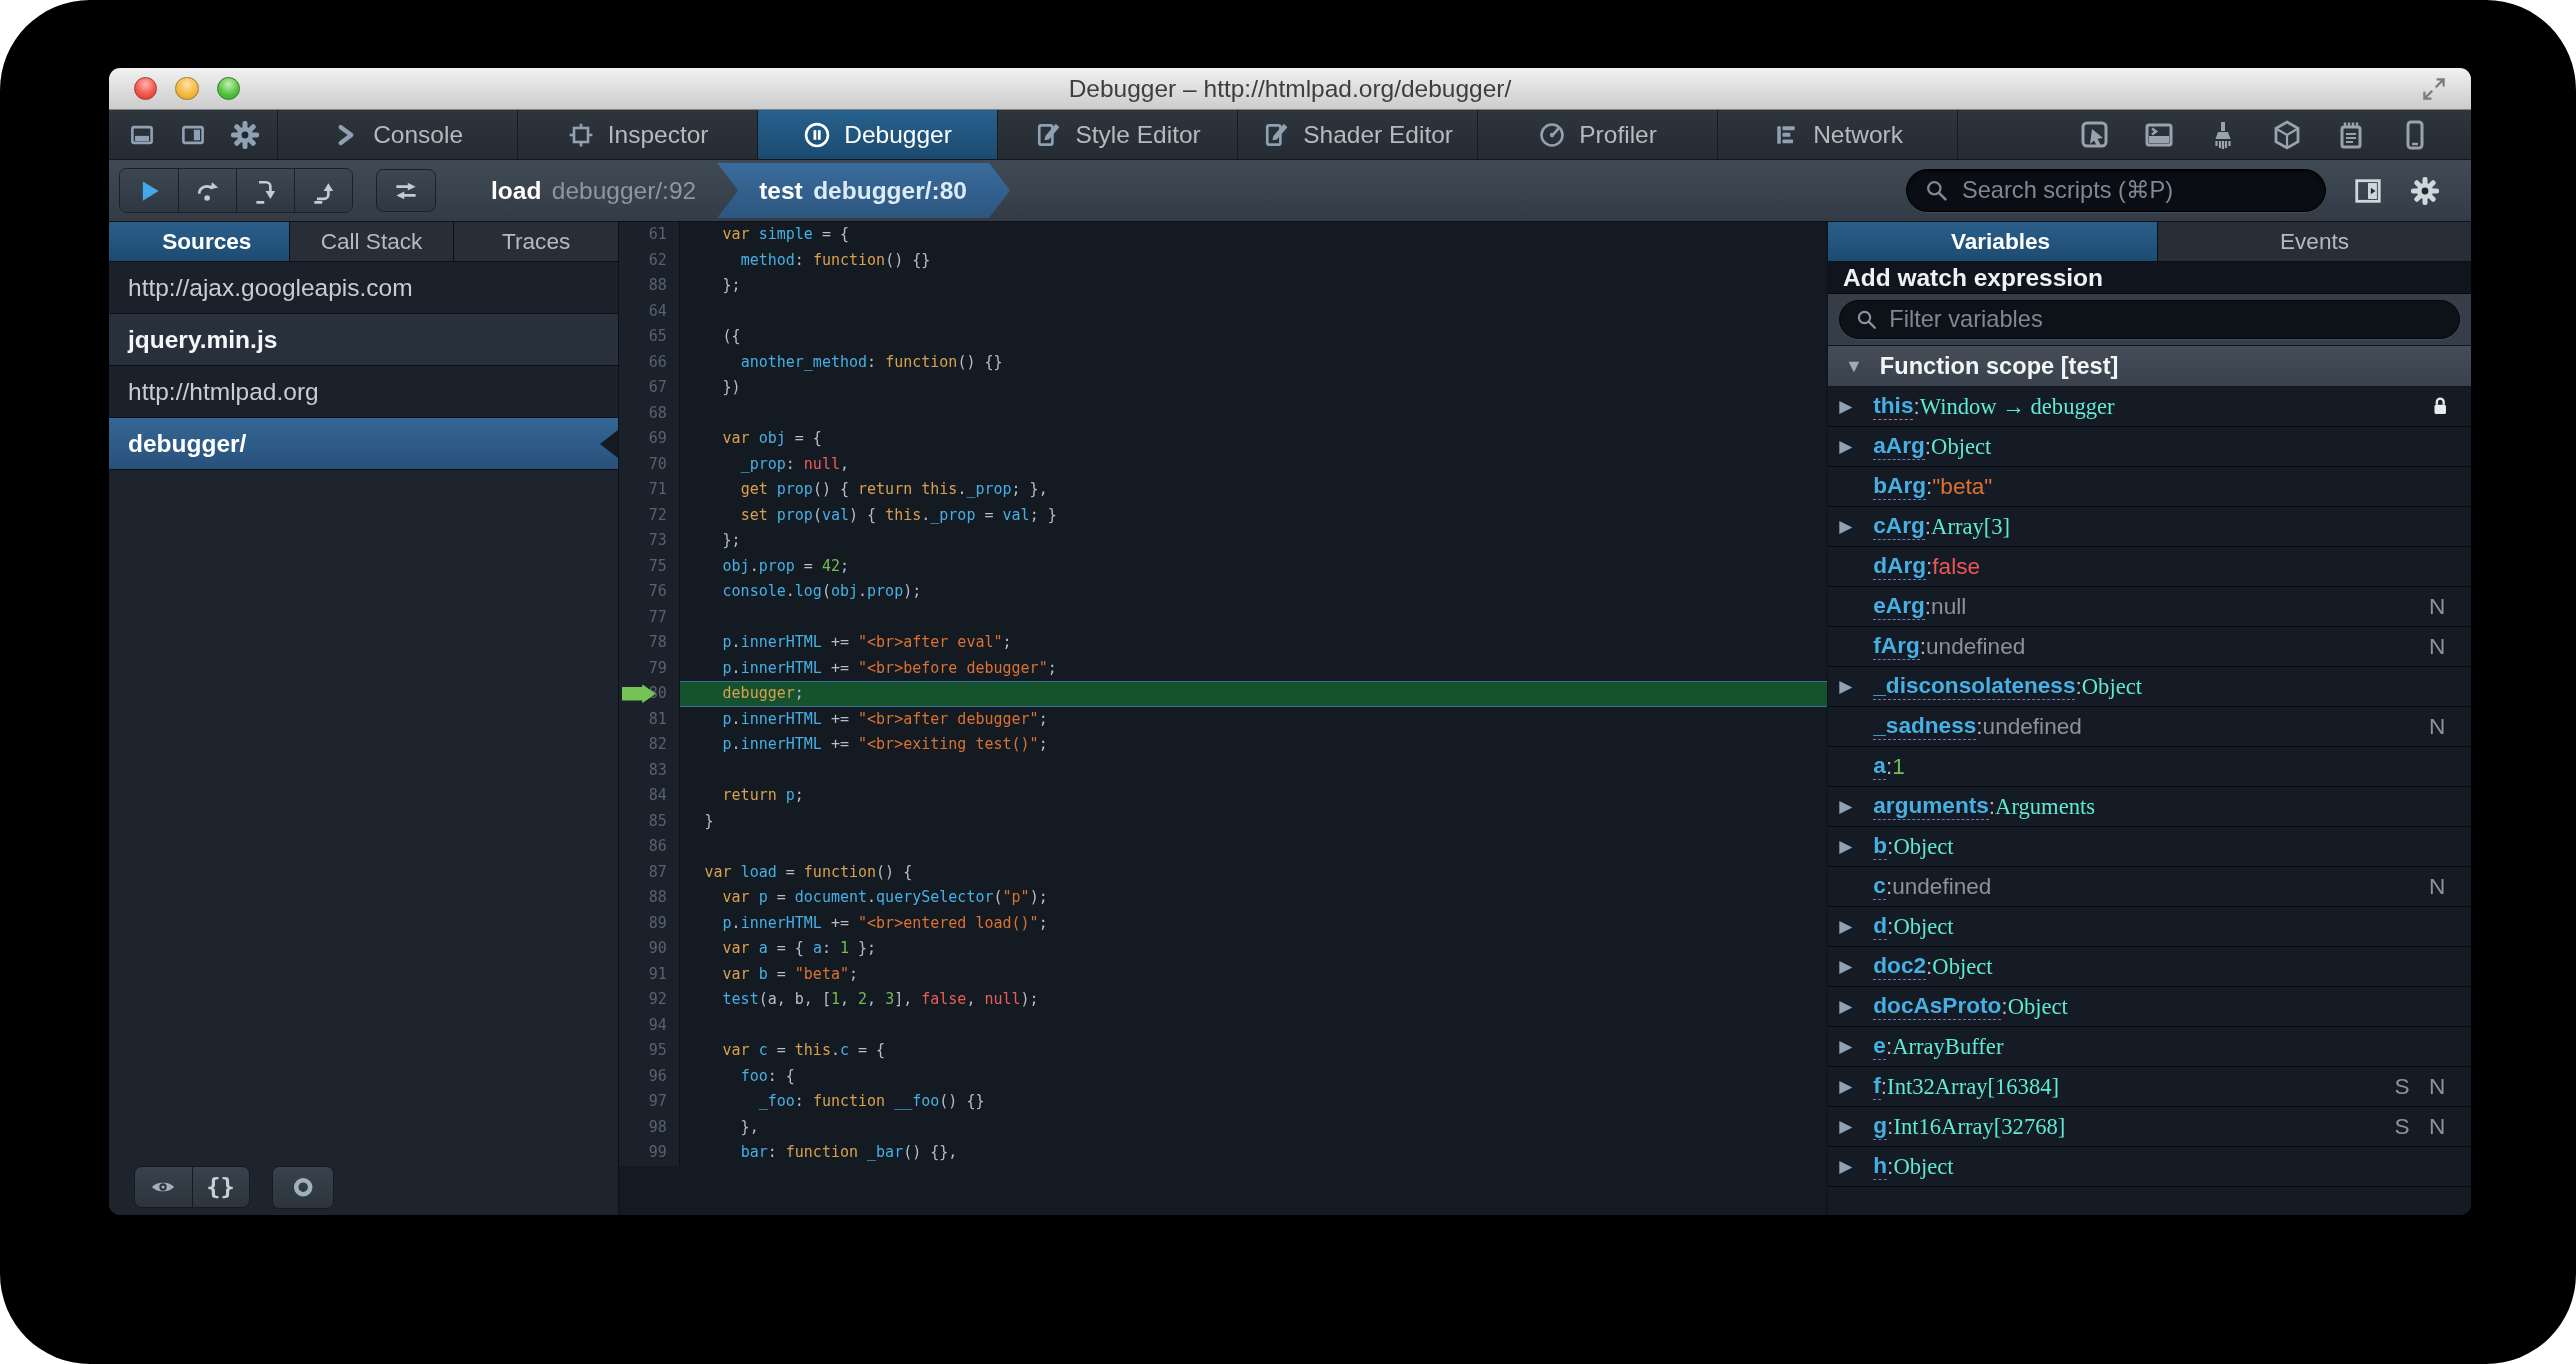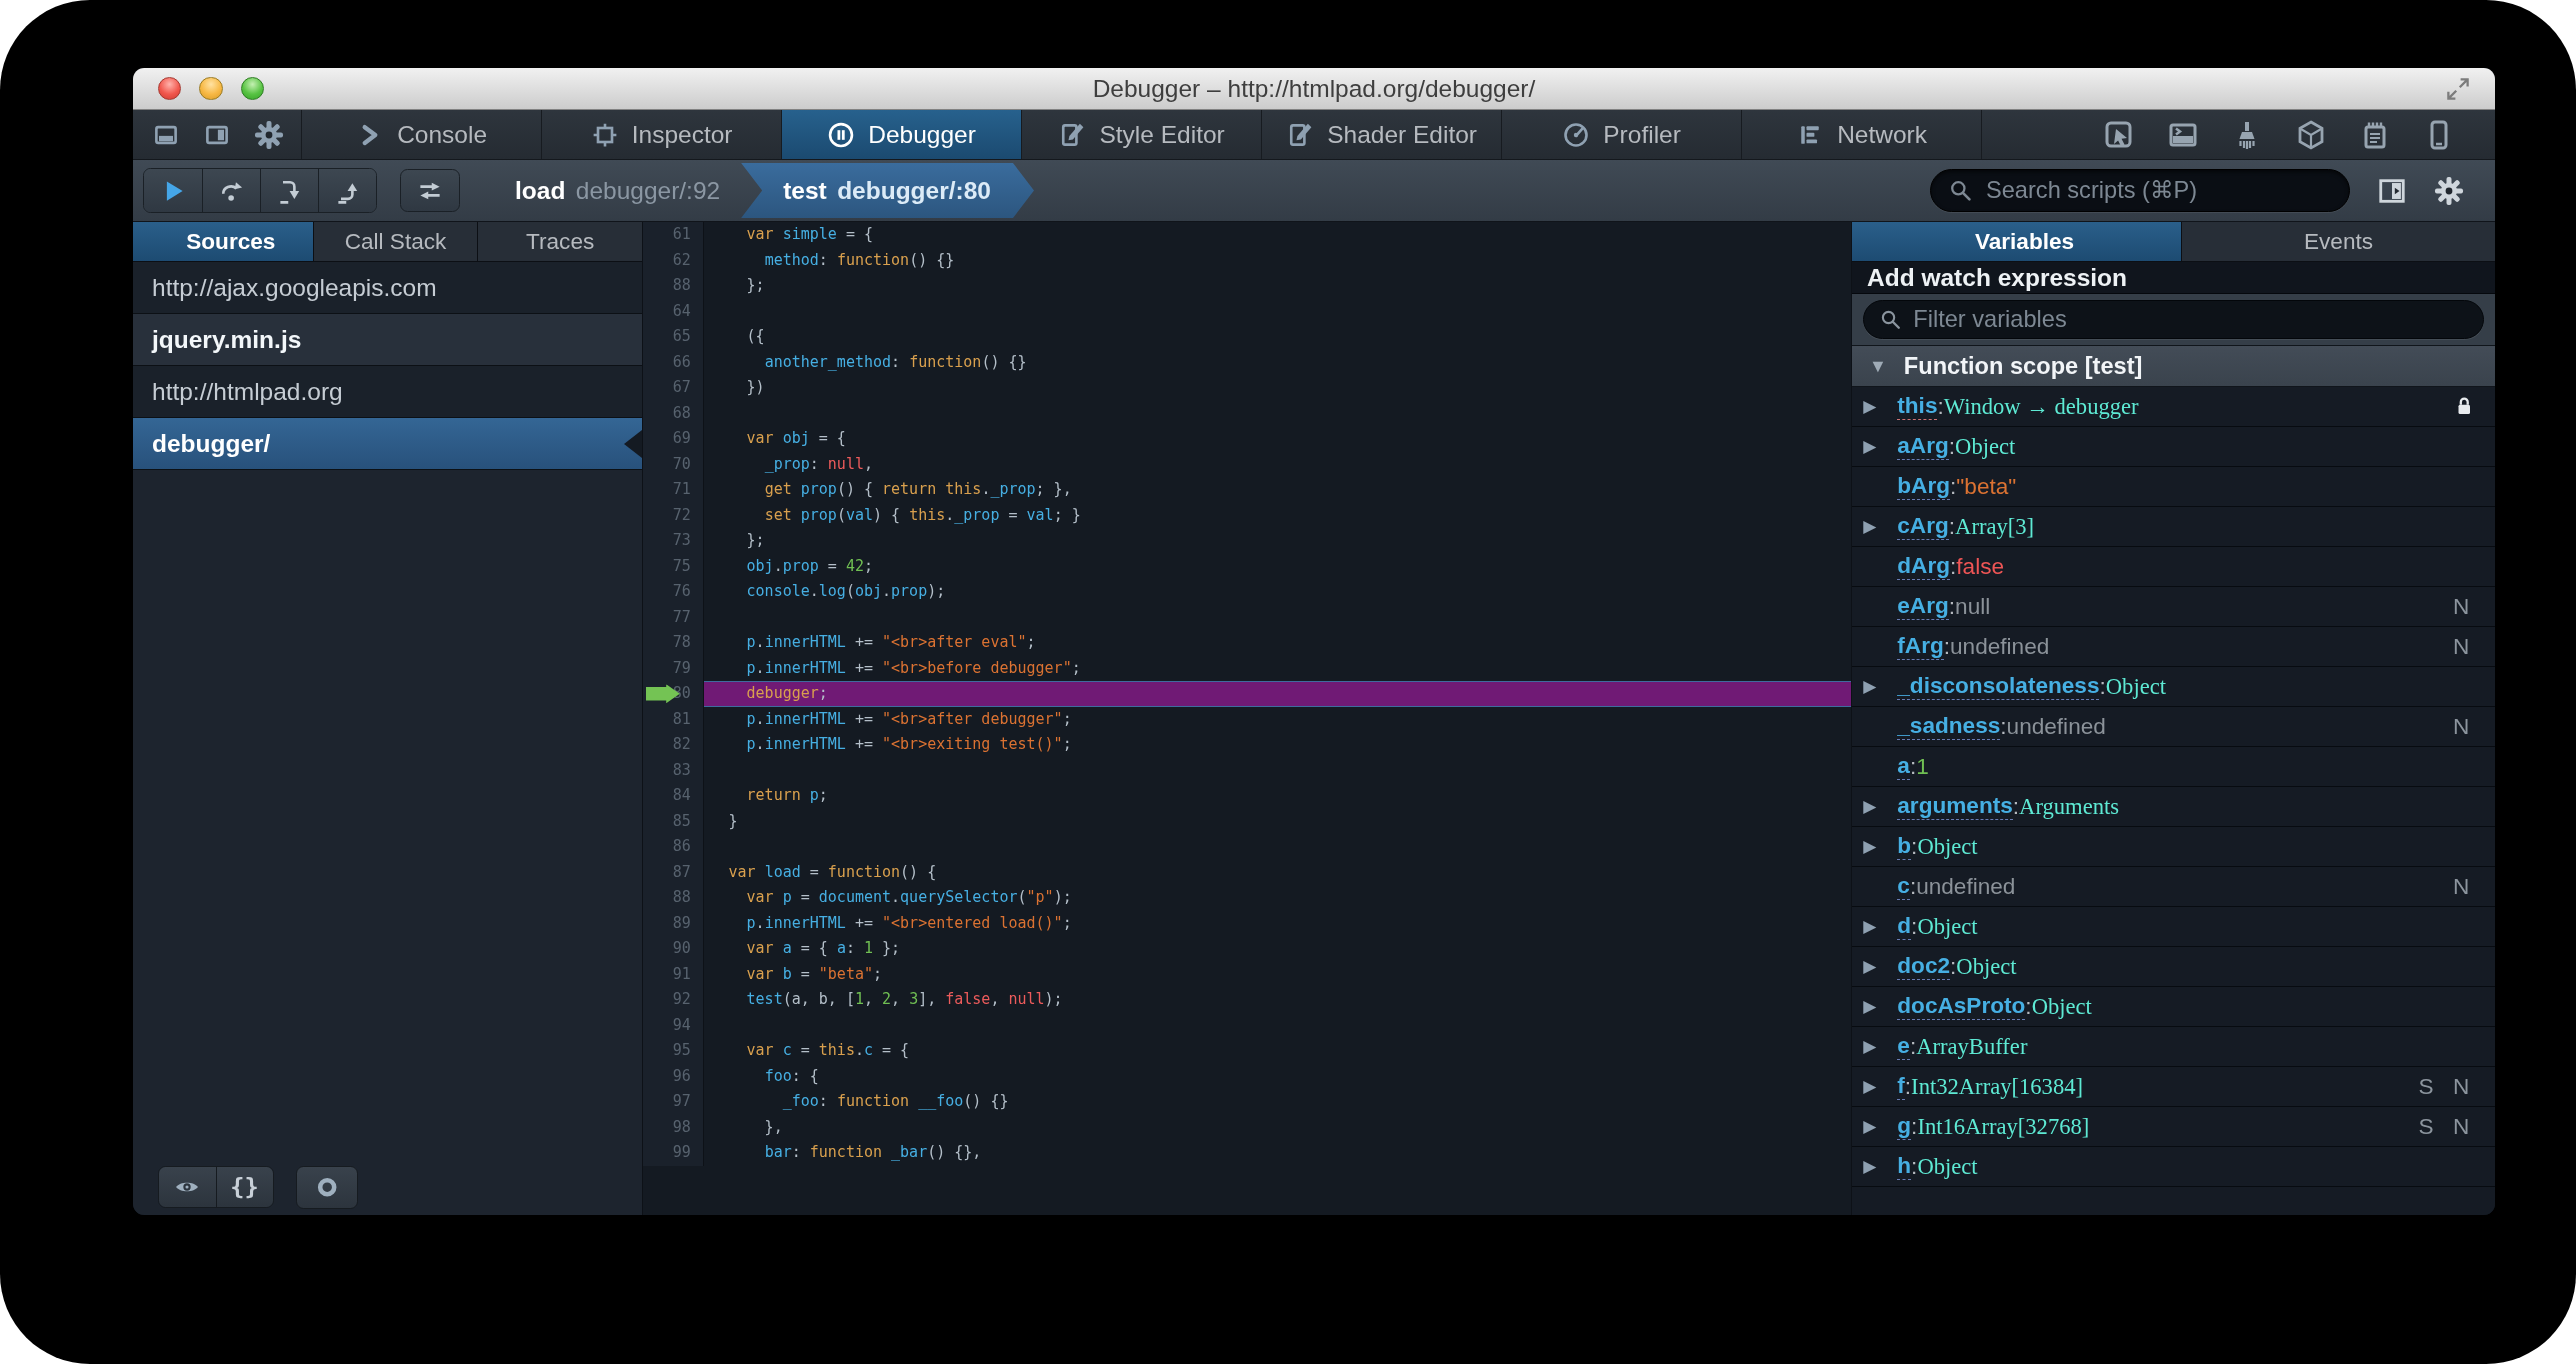--- a/index.html
+++ b/index.html
@@ -1,20 +1,20 @@
 <!DOCTYPE html>
 <html style="font-size:15px"><head>
 <meta charset="utf-8">
 <style>
   html,body{margin:0;padding:0;background:#ffffff;}
   *{box-sizing:border-box;}
   .canvas{position:relative;width:2576px;height:1364px;background:#000;border-radius:90px;overflow:hidden;
           font-family:"Liberation Sans",sans-serif;}
   .window{position:absolute;left:109px;top:68px;width:2362px;height:1147px;border-radius:11.3px;overflow:hidden;
-          background:#151b24;box-shadow:0 42px 85px rgba(0,0,0,.85);margin-left:24px;}
+          background:#151b24;box-shadow:0 42px 85px rgba(0,0,0,.85);}
 
   
   .titlebar{height:42px;background:linear-gradient(#f1f1f1,#cccccc);border-bottom:0.9px solid #828282;
             position:relative;display:flex;align-items:center;justify-content:center;}
   .title{font-size:24.5px;color:#3e3e3e;}
   .lights{position:absolute;left:24.5px;top:8.5px;display:flex;}
   .light{width:23.6px;height:23.6px;border-radius:50%;margin-right:18px;}
   .light.red{background:radial-gradient(circle at 50% 30%,#ffb3ac,#f1574d 55%,#cf3a30);border:0.9px solid #a53a32;}
   .light.yellow{background:radial-gradient(circle at 50% 30%,#ffe2a2,#f7b844 55%,#d89a26);border:0.9px solid #9a7b22;}
   .light.green{background:radial-gradient(circle at 50% 30%,#c4f0b2,#58c343 55%,#34a327);border:0.9px solid #2f7d24;}
@@ -77,21 +77,21 @@
   .sb-circle{width:62px;height:43px;border:1.9px solid #161b20;border-radius:7.5px;
              background:linear-gradient(#39424c,#2c343d);display:flex;align-items:center;justify-content:center;}
   .braces{font-family:"DejaVu Sans Mono",monospace;font-size:23.6px;font-weight:bold;color:#c8d0d8;}
 
   
   .editor{flex:1;background:#141a22;overflow:hidden;font-family:"DejaVu Sans Mono",monospace;font-size:15px;}
   .line{display:flex;height:25.5px;line-height:25.5px;white-space:pre;}
   .ln{flex:0 0 61px;background:#1a212b;border-right:1.9px solid #0d1117;color:#57626e;text-align:right;
       padding-right:12.3px;position:relative;}
   .codecell{flex:1;padding-left:24.5px;}
-  .line.cur .codecell{background:#701a75;box-shadow:inset 0 0.9px 0 #3e6b9e,inset 0 -0.9px 0 #3e6b9e;}
+  .line.cur .codecell{background:#14532d;box-shadow:inset 0 0.9px 0 #3e6b9e,inset 0 -0.9px 0 #3e6b9e;}
   .cur-arrow{position:absolute;left:2.8px;top:50%;transform:translateY(-50%);width:34px;height:19px;background:#74c354;
              clip-path:polygon(0 15%,60% 15%,60% 0,100% 50%,60% 100%,60% 85%,0 85%);}
   .t-k{color:#d9a04e;}.t-i{color:#46afe3;}.t-s{color:#db7232;}.t-n{color:#70bf53;}.t-a{color:#ec5b5b;}.t-p{color:#b4bfc9;}
 
   
   .varpanel{width:644px;background:#151b24;border-left:0.9px solid #0d1117;display:flex;flex-direction:column;}
   .watch-row{height:32px;flex:none;background:#10151d;border-bottom:0.9px solid #05080d;display:flex;align-items:center;
              padding-left:15px;font-size:24.5px;color:#eef2f5;font-weight:bold;}
   .filter-row{height:52px;flex:none;background:#353e48;border-bottom:0.9px solid #10151b;display:flex;align-items:center;padding:0 11.3px;}
   .filter-pill{flex:1;height:39px;border-radius:20px;background:#0d1218;border:0.9px solid #03060a;

